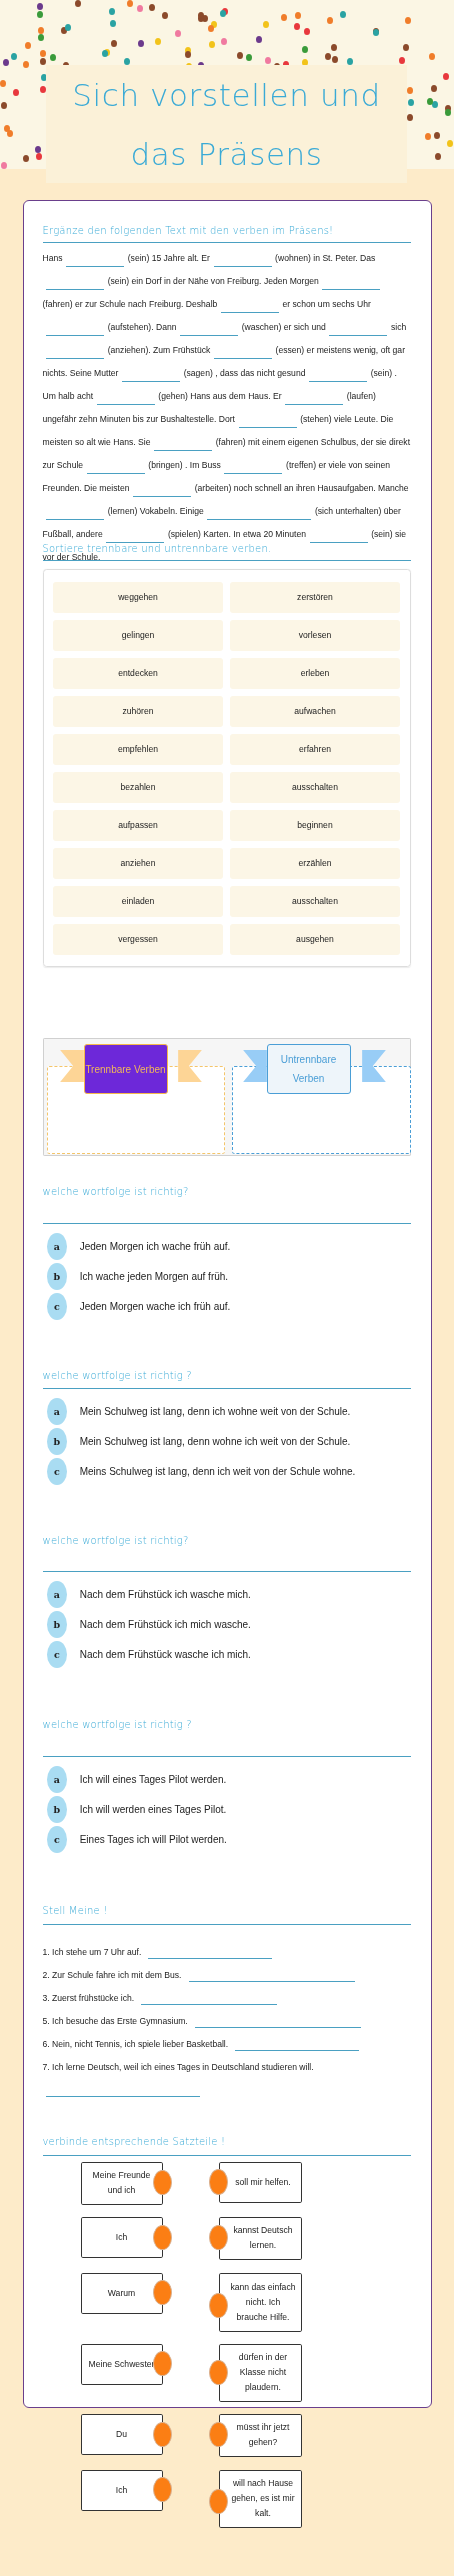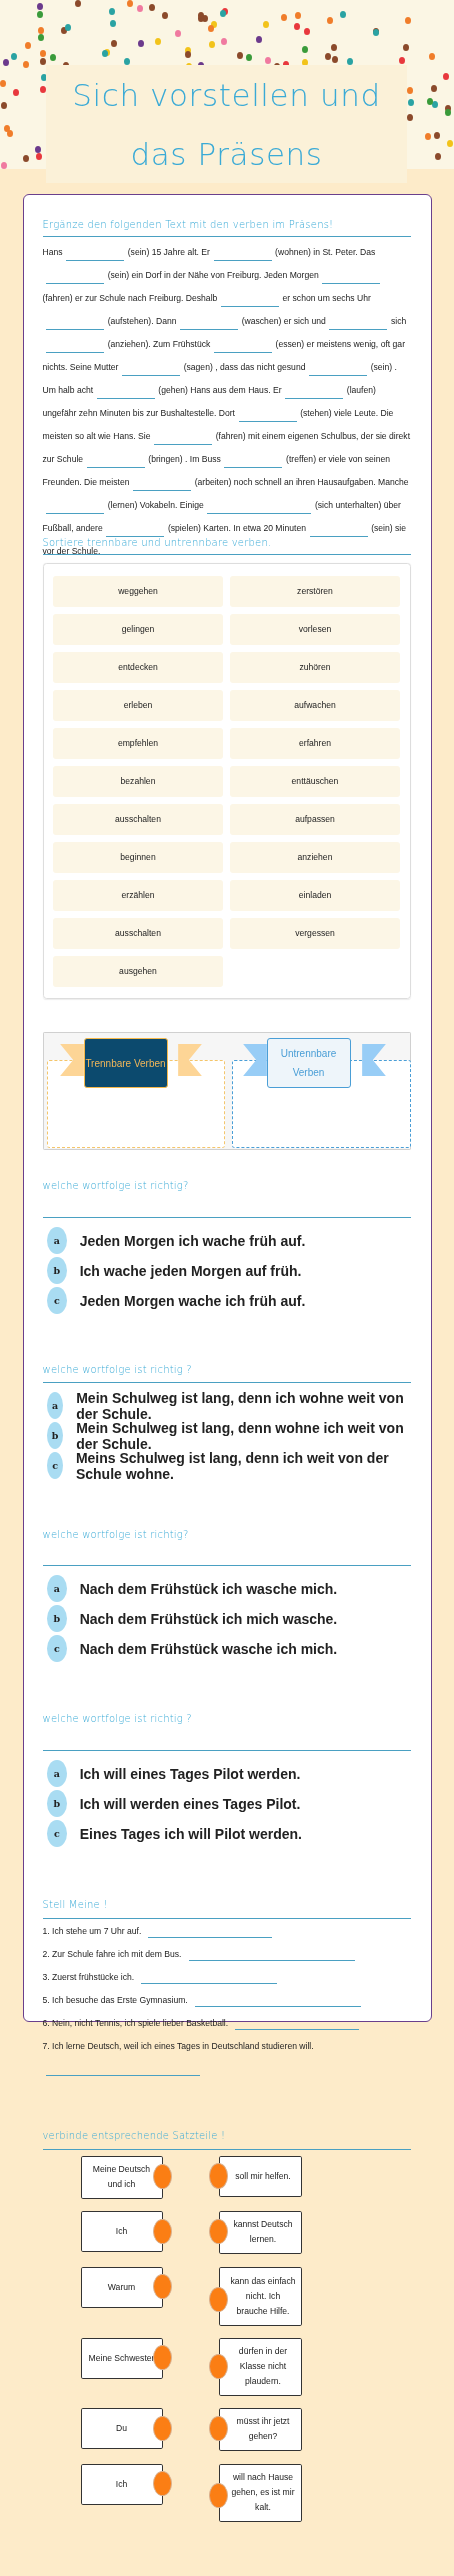--- a/index.html
+++ b/index.html
@@ -22,21 +22,21 @@
     position: absolute; left: 46px; top: 65px; width: 361px; height: 118px;
     background: #fbf1d8;
   }
   .title {
     position: absolute; left: 46px; top: 66px; width: 361px;
     text-align: center; color: #3aaad6;
     font-family: "DejaVu Sans", sans-serif; font-weight: 300;
     font-size: 31px; line-height: 59px; letter-spacing: 0.6px;
   }
   .paper {
-    position: absolute; left: 22.5px; top: 194px; width: 409px; height: 1828px;
+    position: absolute; left: 22.5px; top: 200px; width: 409px; height: 2208px;
     background: #fff; border: 1.8px solid #6a3f8c; border-radius: 6px;
   }
   .section { position: absolute; left: 19px; width: 368px; }
   .sec-title {
     color: #3aaad6; font-family: "DejaVu Sans", sans-serif; font-weight: 300;
     font-size: 10px; letter-spacing: 0.2px;
   }
   .sec-rule { height: 0.6px; background: #4aa0c2; margin-top: 6px; }
   .cloze {
     font-size: 8.6px; line-height: 23px; color: #222; margin-top: 4.7px;
@@ -67,21 +67,21 @@
     display: flex; align-items: center; justify-content: center; text-align: center;
     font-size: 10px; line-height: 19px; font-weight: 300;
   }
   .mc-option { display: flex; align-items: center; height: 30px; }
   .mc-badge {
     width: 19.5px; height: 27px; border-radius: 50%; background: #a9dcf2;
     display: flex; align-items: center; justify-content: center;
     font-family: "DejaVu Serif", serif; font-weight: bold; font-size: 9.5px; color: #222;
     margin-left: 4.7px; margin-right: 13px;
   }
-  .mc-text { font-size: 14px; color: #222; font-weight: bold; }
+  .mc-text { font-size: 10px; color: #222; }
   .q-line { font-size: 8.6px; color: #222; height: 23px; display: flex; align-items: flex-start; }
   .q-blank { display: inline-block; height: 12px; border-bottom: 0.6px solid #4aa0c2; margin-left: 7px; margin-top: 0px; }
   .match-box {
     position: absolute; border: 0.6px solid #333; border-radius: 1.8px; background: #fff;
     display: flex; align-items: center; justify-content: center; text-align: center;
     font-size: 8.6px; line-height: 15px; color: #222; padding: 0 4.7px;
   }
   .knob {
     position: absolute; width: 19px; height: 25.4px; border-radius: 50%;
     background: #fb7e14; border: 0.6px solid #d9b08f;
@@ -255,27 +255,26 @@
 
   <div class="section" style="top:342px;">
     <div class="sec-title">Sortiere trennbare und untrennbare verben.</div>
     <div class="sec-rule"></div>
     <div class="verb-panel" id="verbs">
         <div class="verb">weggehen</div>
         <div class="verb">zerstören</div>
         <div class="verb">gelingen</div>
         <div class="verb">vorlesen</div>
         <div class="verb">entdecken</div>
+        <div class="verb">erleben</div>
         <div class="verb">zuhören</div>
-        <div class="verb">erleben</div>
         <div class="verb">aufwachen</div>
         <div class="verb">empfehlen</div>
         <div class="verb">erfahren</div>
         <div class="verb">bezahlen</div>
-        <div class="verb">enttäuschen</div>
         <div class="verb">ausschalten</div>
         <div class="verb">aufpassen</div>
         <div class="verb">beginnen</div>
         <div class="verb">anziehen</div>
         <div class="verb">erzählen</div>
         <div class="verb">einladen</div>
         <div class="verb">ausschalten</div>
         <div class="verb">vergessen</div>
         <div class="verb">ausgehen</div>
       </div>
@@ -284,21 +283,21 @@
   <div class="section" style="top:837px;">
     <div class="sort-panel">
       <div class="drop-zone" style="left:3.6px; width:178px; border-color:#f4c56a;"></div>
       <div class="drop-zone" style="left:188px; width:179px; border-color:#4a9ed6;"></div>
       <svg class="ribbon-tail" style="left:16.6px;" viewBox="0 0 40 54">
           <polygon points="0,0 40,0 40,54 0,54 22,27" fill="#fdd596"></polygon>
         </svg>
       <svg class="ribbon-tail" style="left:134px;" viewBox="0 0 40 54">
           <polygon points="0,0 40,0 18,27 40,54 0,54" fill="#fdd596"></polygon>
         </svg>
-      <div class="ribbon-label" style="left:40px; border-color:#f5b84a; background:#0c4a6e; color:#f1b75a;">Trennbare Verben</div>
+      <div class="ribbon-label" style="left:40px; border-color:#f5b84a; background:#6d28d9; color:#f1b75a;">Trennbare Verben</div>
       <svg class="ribbon-tail" style="left:199px;" viewBox="0 0 40 54">
           <polygon points="0,0 40,0 40,54 0,54 22,27" fill="#98cdf6"></polygon>
         </svg>
       <svg class="ribbon-tail" style="left:318px;" viewBox="0 0 40 54">
           <polygon points="0,0 40,0 18,27 40,54 0,54" fill="#98cdf6"></polygon>
         </svg>
       <div class="ribbon-label" style="left:223px; border-color:#4a9ed6; background:#eef5fa; color:#4a9ed6;">Untrennbare Verben</div>
     </div>
   </div>
 
@@ -374,21 +373,21 @@
         <div class="mc-option">
           <span class="mc-badge">c</span>
           <span class="mc-text">Eines Tages ich will Pilot werden.</span>
         </div>
       </div>
   </div>
 
   <div class="section" style="top:1704px;">
     <div class="sec-title">Stell Meine !</div>
     <div class="sec-rule" style="margin-top:8.3px;"></div>
-    <div id="questions" style="margin-top:7px;">
+    <div id="questions" style="margin-top:22px;">
         <div class="q-line">
           <span>1. Ich stehe um 7 Uhr auf.</span>
           <span class="q-blank" style="width: 124px;"></span>
         </div>
         <div class="q-line">
           <span>2. Zur Schule fahre ich mit dem Bus.</span>
           <span class="q-blank" style="width: 166px;"></span>
         </div>
         <div class="q-line">
           <span>3. Zuerst frühstücke ich.</span>
@@ -406,21 +405,21 @@
           <span>7. Ich lerne Deutsch, weil ich eines Tages in Deutschland studieren will.</span>
         </div>
         <div style="height: 24px;"><span class="q-blank" style="width: 154px; margin-left: 3.6px;"></span></div>
       </div>
   </div>
 
   <div class="section" style="top:1935px; height:379px;">
     <div class="sec-title">verbinde entsprechende Satzteile !</div>
     <div class="sec-rule" style="margin-top:8.3px;"></div>
     <div id="matching" style="position:relative;">
-        <div class="match-box" style="left: 38px; top: 6px; width: 82px; height: 43px;">Meine Deutsch und ich</div>
+        <div class="match-box" style="left: 38px; top: 6px; width: 82px; height: 43px;">Meine Freunde und ich</div>
         <div class="knob" style="left: 110px; top: 14px;"></div>
         <div class="match-box" style="left: 38px; top: 61px; width: 82px; height: 41px;">Ich</div>
         <div class="knob" style="left: 110px; top: 69px;"></div>
         <div class="match-box" style="left: 38px; top: 117px; width: 82px; height: 41px;">Warum</div>
         <div class="knob" style="left: 110px; top: 124px;"></div>
         <div class="match-box" style="left: 38px; top: 188px; width: 82px; height: 41px;">Meine Schwester</div>
         <div class="knob" style="left: 110px; top: 195px;"></div>
         <div class="match-box" style="left: 38px; top: 258px; width: 82px; height: 41px;">Du</div>
         <div class="knob" style="left: 110px; top: 266px;"></div>
         <div class="match-box" style="left: 38px; top: 314px; width: 82px; height: 41px;">Ich</div>

